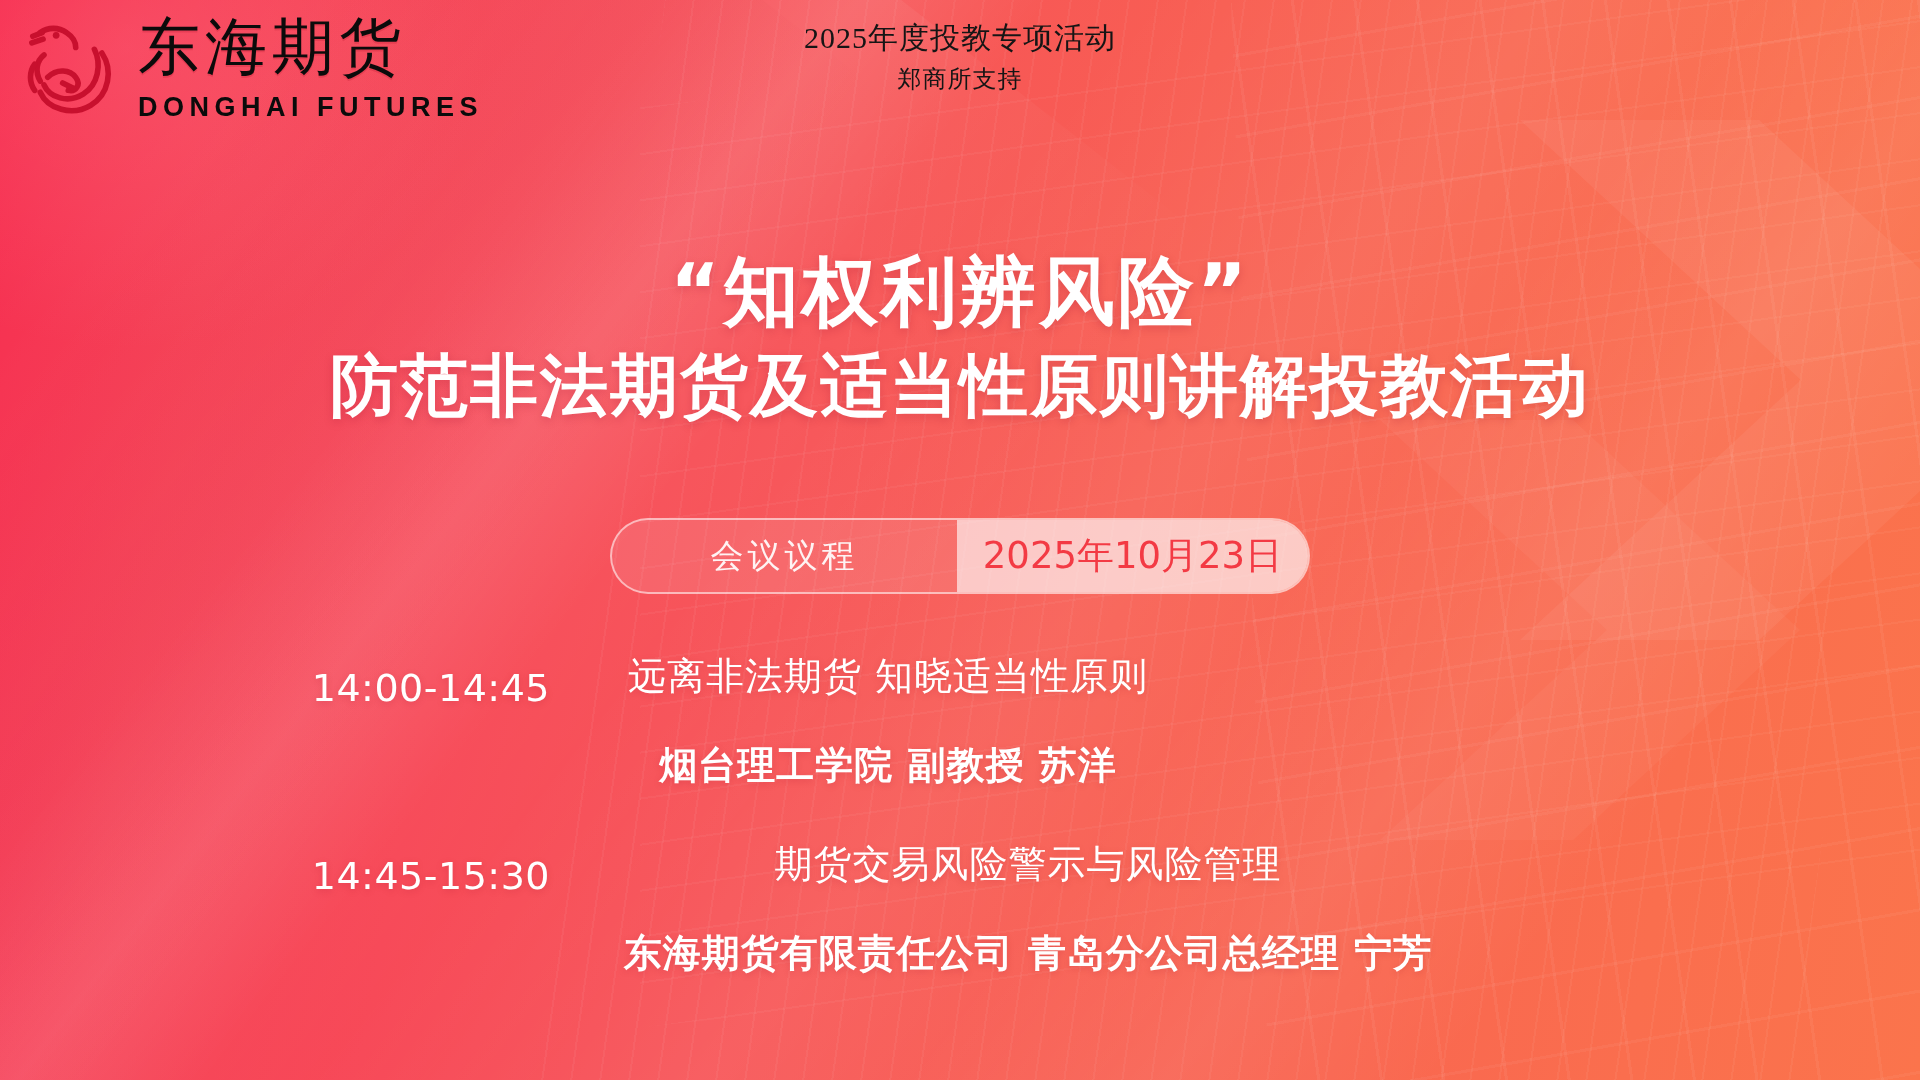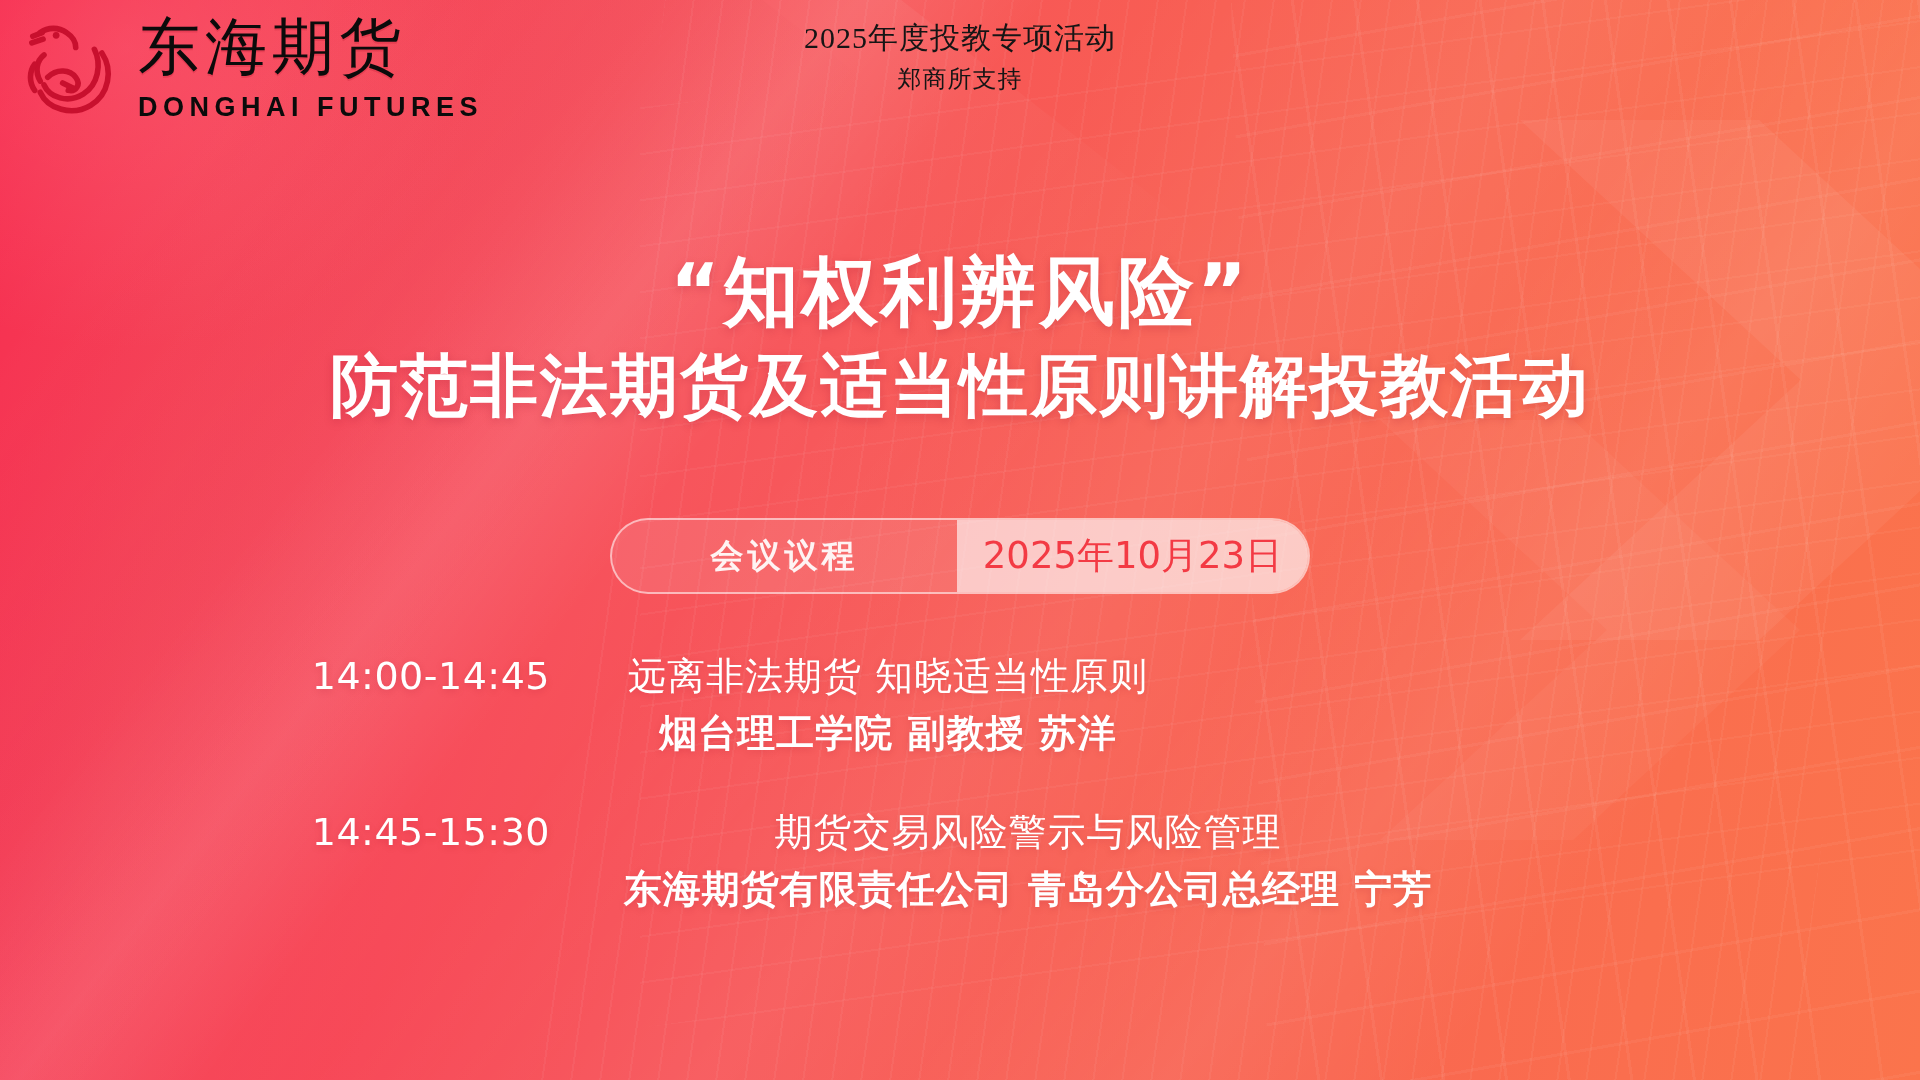--- a/index.html
+++ b/index.html
@@ -171,21 +171,21 @@
     border:2px solid rgba(255,255,255,.55);
     background:rgba(255,255,255,.10);
     display:flex; align-items:stretch;
     overflow:hidden;
   }
   #pill-label{
     flex:0 0 345px;
     display:flex; align-items:center; justify-content:center;
     color:#ffffff;
     font-family:"DejaVu Sans", sans-serif;
-    font-weight:700; font-size:33px; letter-spacing:4px;
+    font-weight:400; font-size:33px; letter-spacing:4px;
     opacity:.92;
   }
   #pill-date{
     flex:1 1 auto;
     display:flex; align-items:center; justify-content:center;
     background:rgba(255,255,255,.62);
     color:#F33A44;
     font-family:"DejaVu Sans", sans-serif;
     font-weight:400; font-size:37px; letter-spacing:0px;
   }
@@ -197,25 +197,27 @@
     display:flex; flex-direction:column; align-items:center;
     gap:42px;
   }
   .sess{ width:1320px; color:#fff; font-family:"DejaVu Sans", sans-serif; }
   .sess-row{ display:flex; align-items:flex-start; }
   .sess-time{
     flex:0 0 250px; text-align:right;
     font-size:38px; line-height:56px; font-weight:400;
     letter-spacing:.5px;
     text-shadow:0 2px 7px rgba(150,10,35,.18);
+    margin-top:12px;
   }
   .sess-body{
     margin-left:28px;
     display:flex; flex-direction:column; align-items:center;
     flex:0 0 auto;
+    gap:32px;
   }
   .sess-title{
     font-size:38px; line-height:56px; font-weight:400;
     letter-spacing:1px;
     text-shadow:0 2px 7px rgba(150,10,35,.18);
     white-space:nowrap;
   }
   .sess-speaker{
     font-size:38px; line-height:58px; font-weight:700;
     letter-spacing:1px;

